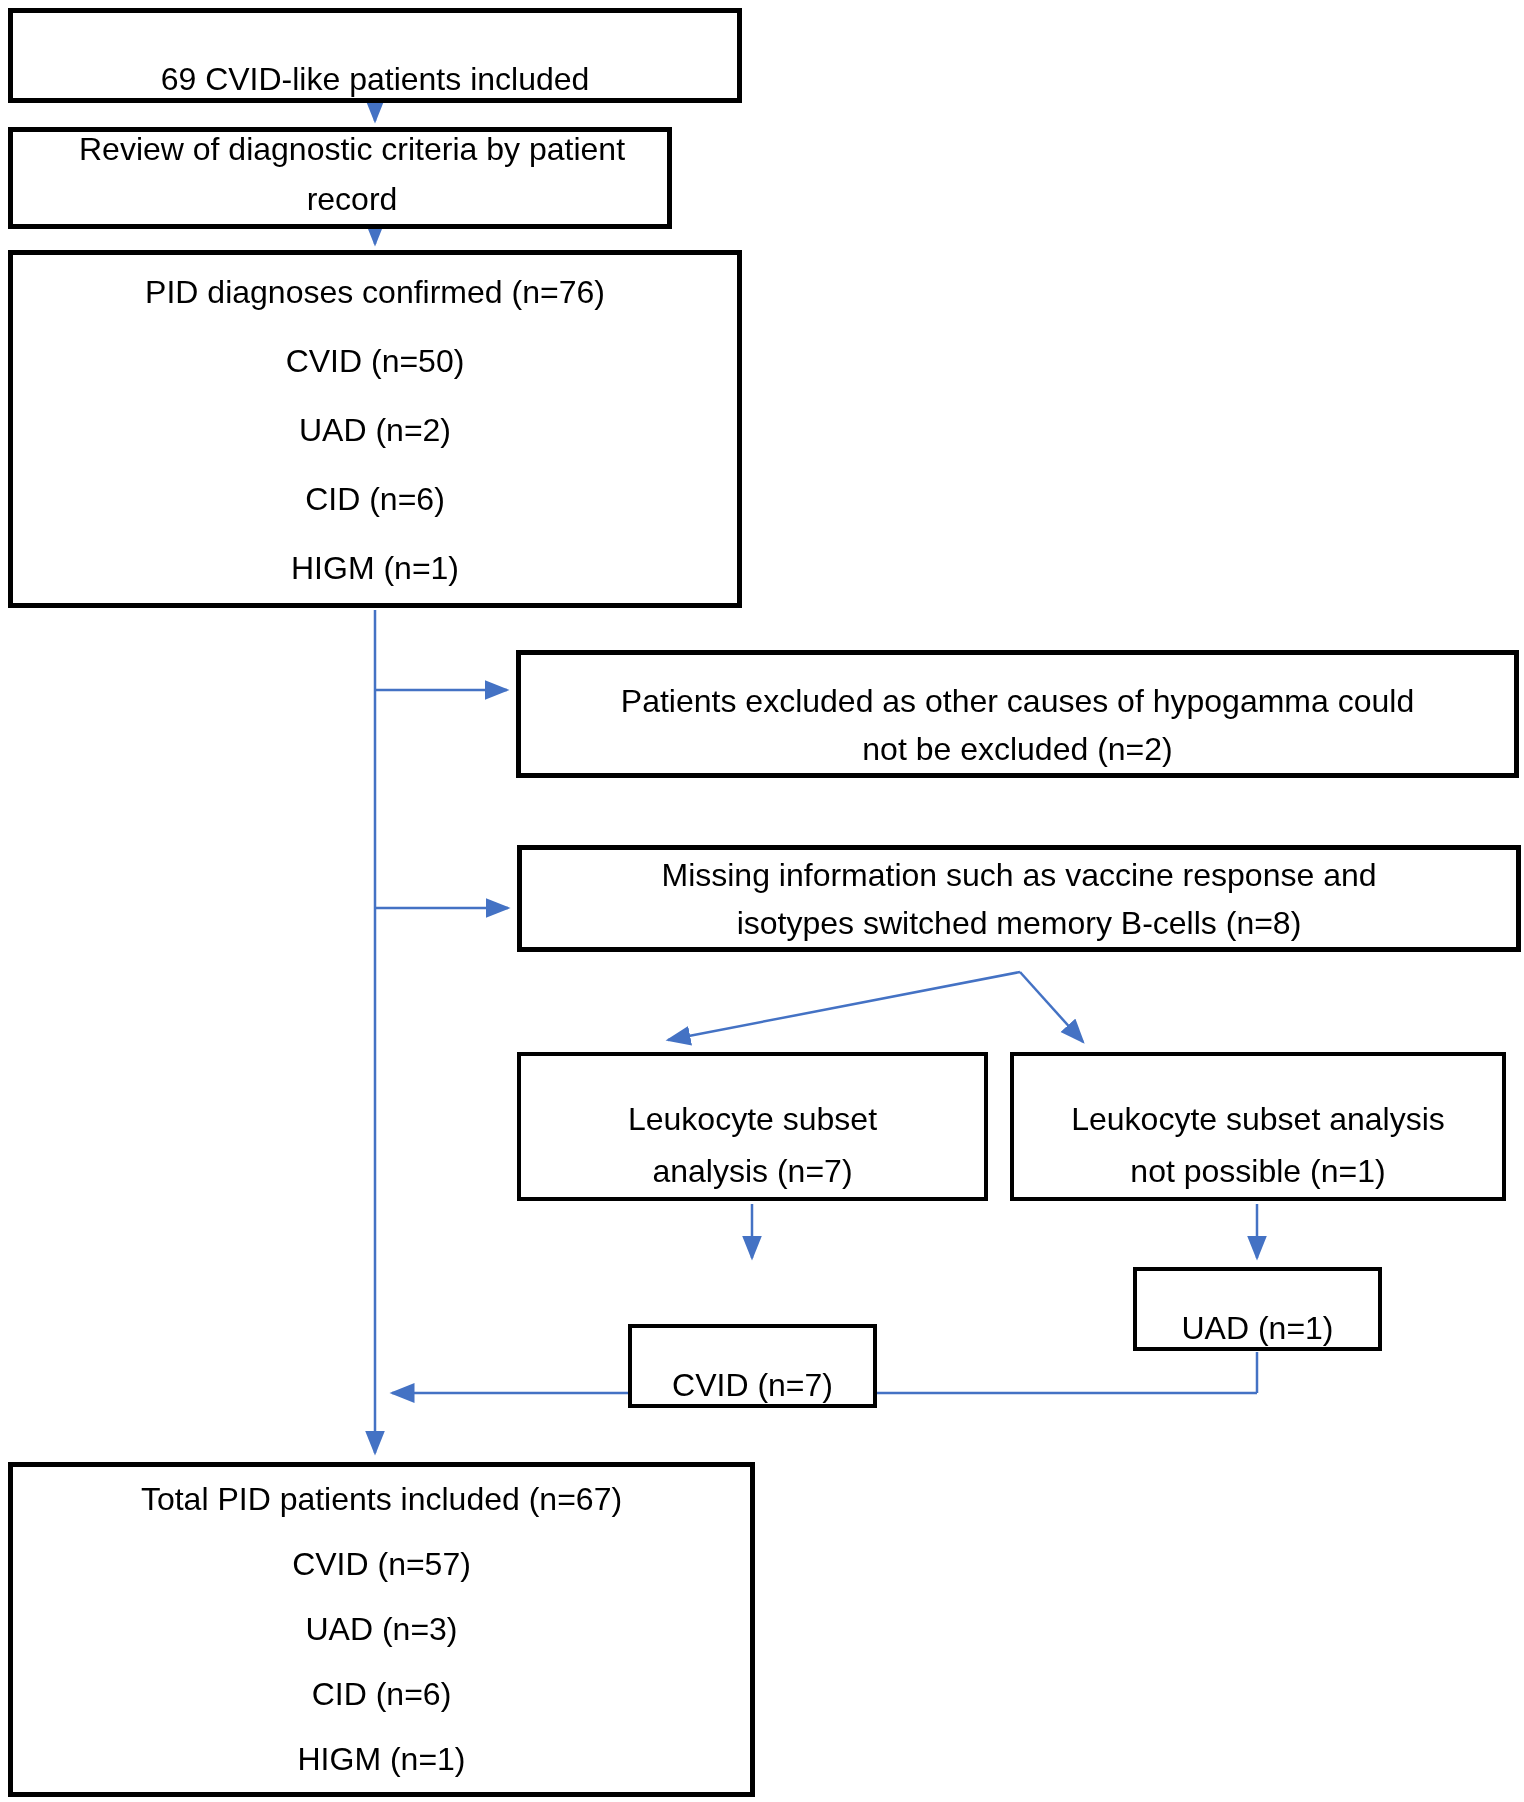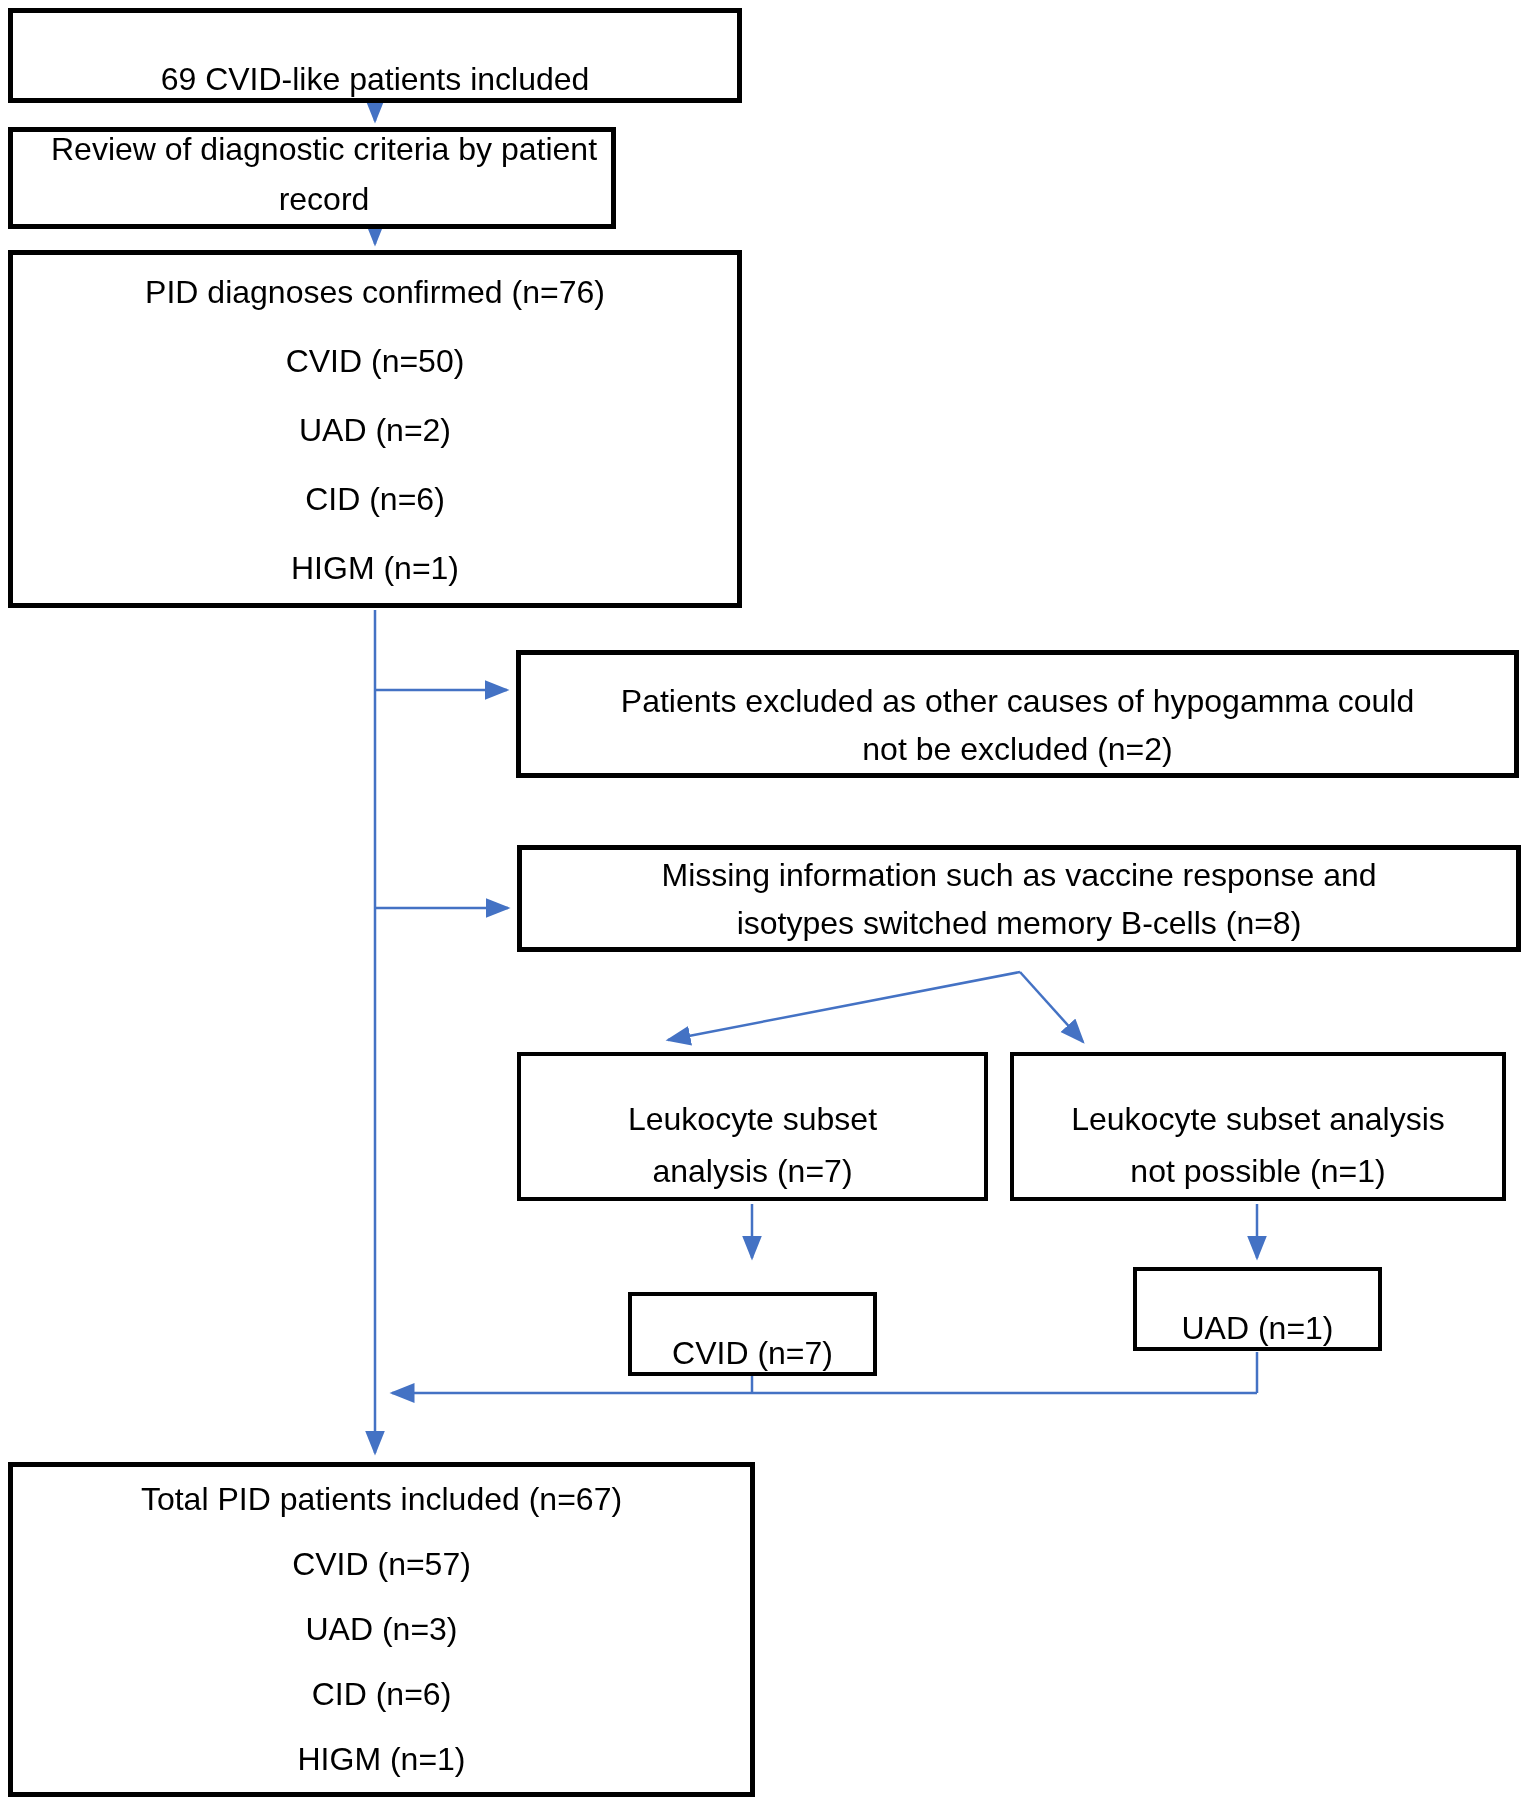--- a/index.html
+++ b/index.html
@@ -37,27 +37,27 @@
     display:flex;
     flex-direction:column;
     justify-content:flex-end;
     align-items:center;
     text-align:center;
   }
   .box.thin{border-width:4px;}
   .line{white-space:nowrap;}
   
   #box-included{left:8px;top:8px;width:734px;height:95px;font-size:32px;}
-  #box-review{left:8px;top:127px;width:608px;height:102px;font-size:32px;line-height:50px;padding-left:24px;}
+  #box-review{left:8px;top:127px;width:664px;height:102px;font-size:32px;line-height:50px;padding-left:24px;}
   #box-confirmed{left:8px;top:250px;width:734px;height:358px;font-size:32px;line-height:69px;}
   #box-excluded{left:516px;top:650px;width:1003px;height:128px;font-size:32px;line-height:48px;}
   #box-missing{left:517px;top:845px;width:1004px;height:107px;font-size:32px;line-height:48px;}
   #box-leuko-analysis{left:517px;top:1052px;width:471px;height:149px;font-size:32px;line-height:52px;}
   #box-leuko-notpossible{left:1010px;top:1052px;width:496px;height:149px;font-size:32px;line-height:52px;}
-  #box-cvid7{left:628px;top:1292px;width:249px;height:84px;font-size:32px;}
+  #box-cvid7{left:628px;top:1324px;width:249px;height:84px;font-size:32px;}
   #box-uad1{left:1133px;top:1267px;width:249px;height:84px;font-size:32px;}
   #box-total{left:8px;top:1462px;width:747px;height:335px;font-size:32px;line-height:65px;}
 </style>
 </head>
 <body>
 
 <div class="page">
 
   <svg class="connector-layer" viewBox="0 0 1524 1802" xmlns="http://www.w3.org/2000/svg">
     <defs>

